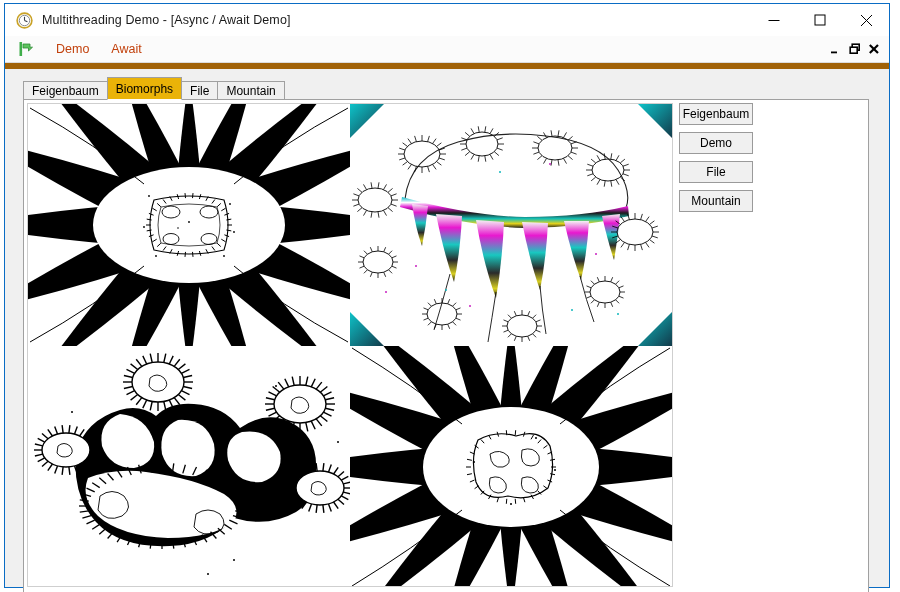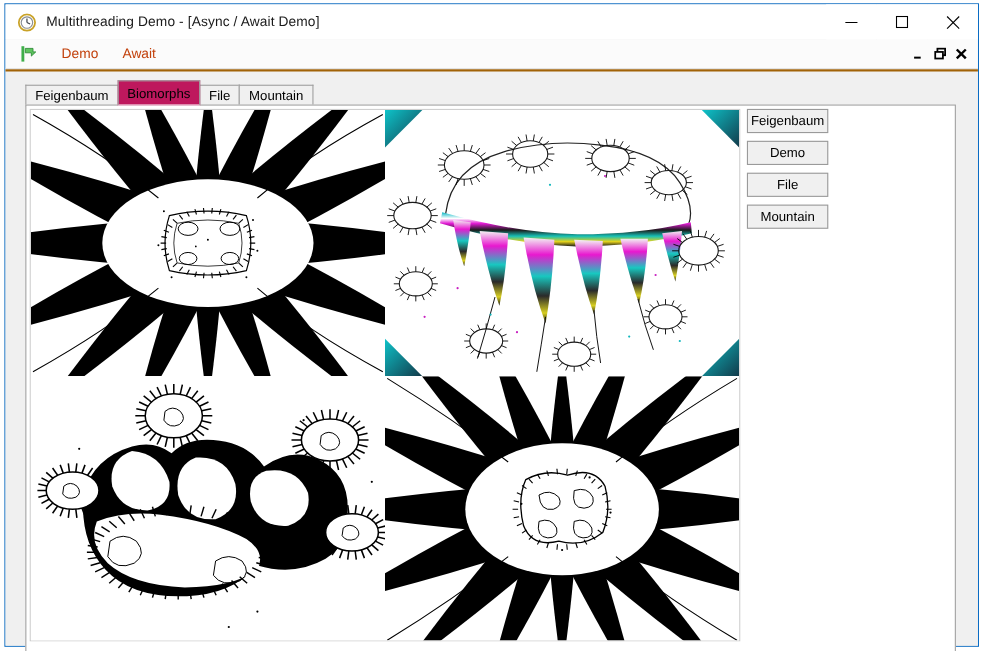--- a/index.html
+++ b/index.html
@@ -45,36 +45,36 @@
     font-size:12.5px;color:#c2410c;padding:3px 11px;white-space:nowrap;
   }
   .mdi-btns{position:absolute;right:6px;top:0;height:26px;display:flex;align-items:center;}
   .mdi-btn{
     width:19px;height:20px;display:flex;align-items:center;justify-content:center;
     font-size:11px;color:#000;
   }
   
   .client{
     flex:1 1 auto;position:relative;background:#f0f0f0;
-    border-top:2px solid #a16207;
+    border-top:6px solid #a16207;
     box-sizing:border-box;
   }
   
   .tabstrip{
     position:absolute;left:18px;top:9px;width:846px;height:22px;
     display:flex;align-items:flex-end;
   }
   .tab{
     height:20px;line-height:19px;padding:0 8px;font-size:12px;color:#000;
     background:#f0f0f0;border:1px solid #a0a0a0;border-bottom:none;
     margin-right:-1px;box-sizing:border-box;white-space:nowrap;
     position:relative;top:1px;
   }
   .tab.selected{
-    background:#be185d;height:23px;line-height:22px;top:0;z-index:5;
+    background:#eab308;height:23px;line-height:22px;top:0;z-index:5;
     border-bottom:1px solid #ffffff;font-weight:normal;
   }
   
   .tabpage{
     position:absolute;left:18px;top:30px;width:846px;height:545px;
     background:#ffffff;border:1px solid #a0a0a0;box-sizing:border-box;
   }
   .imgpanel{
     position:absolute;left:3px;top:3px;width:646px;height:484px;
     background:#ffffff;border:1px solid #cfcfcf;box-sizing:border-box;

